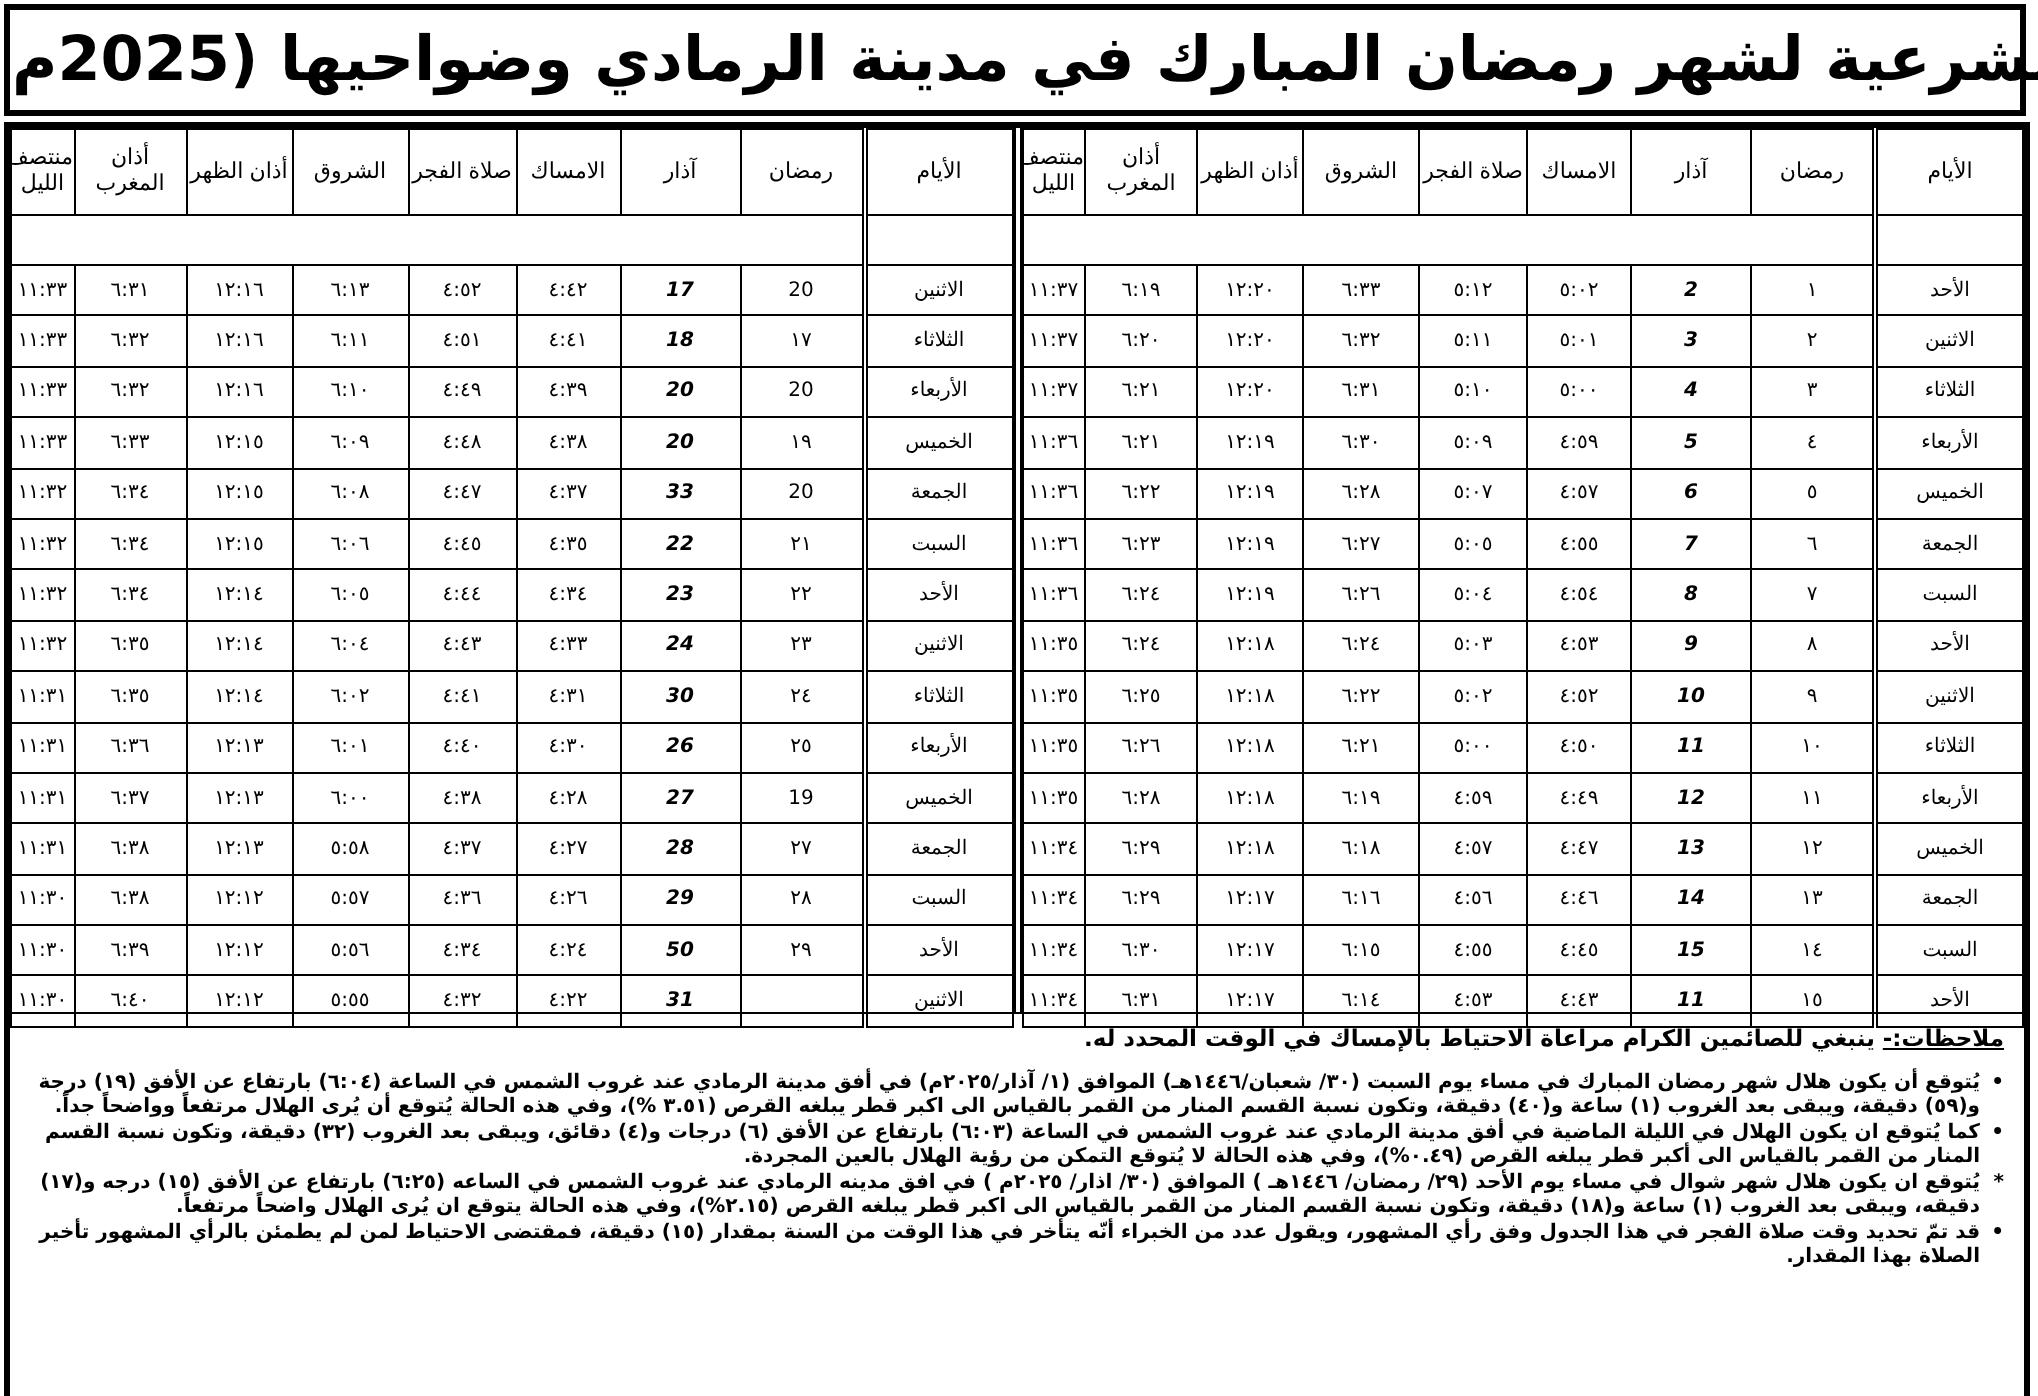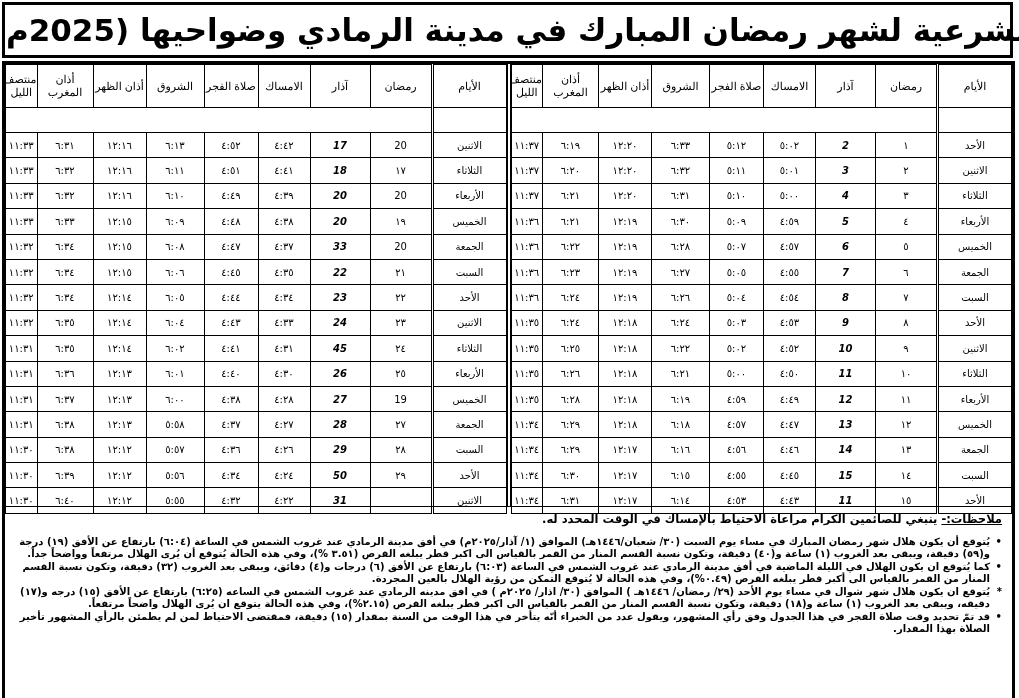--- a/index.html
+++ b/index.html
@@ -345,21 +345,21 @@
             <td>٤:٣٣</td>
             <td>٤:٤٣</td>
             <td>٦:٠٤</td>
             <td>١٢:١٤</td>
             <td>٦:٣٥</td>
             <td>١١:٣٢</td>
           </tr>
           <tr class="row">
             <td class="day">الثلاثاء</td>
             <td>٢٤</td>
-            <td class="adhar">45</td>
+            <td class="adhar">30</td>
             <td>٤:٣١</td>
             <td>٤:٤١</td>
             <td>٦:٠٢</td>
             <td>١٢:١٤</td>
             <td>٦:٣٥</td>
             <td>١١:٣١</td>
           </tr>
           <tr class="row">
             <td class="day">الأربعاء</td>
             <td>٢٥</td>

